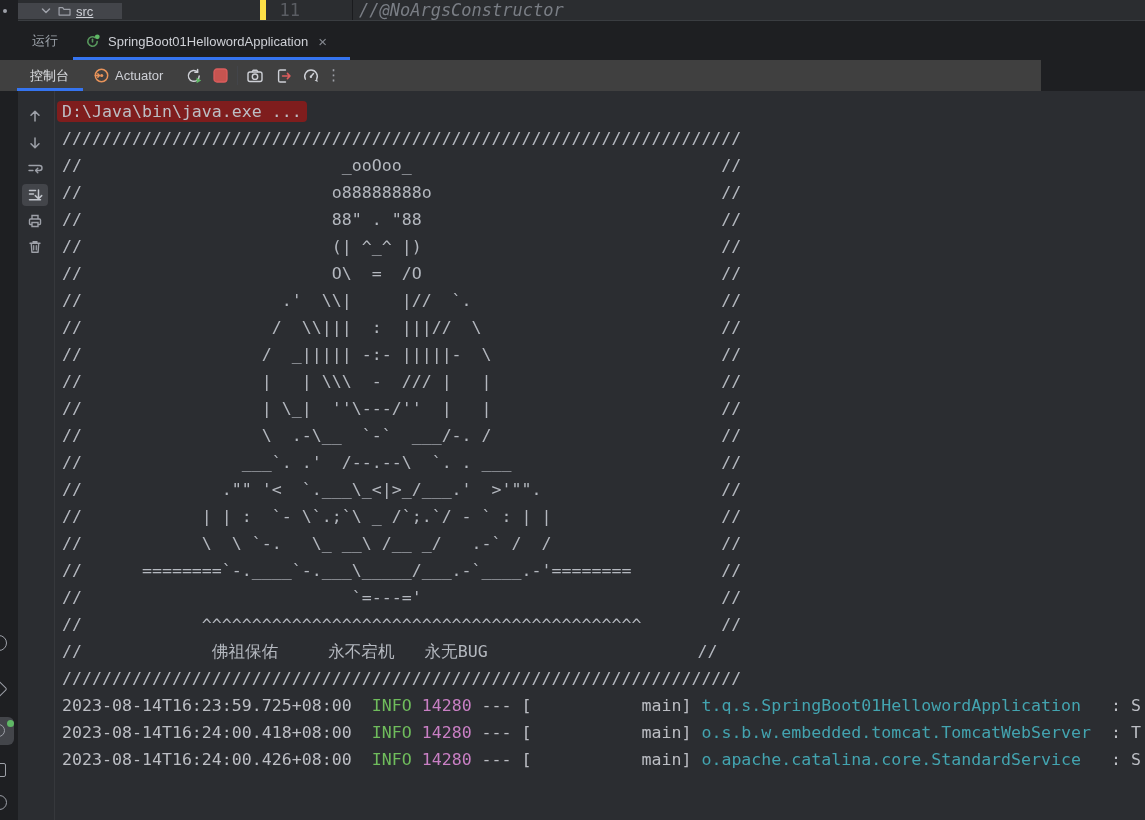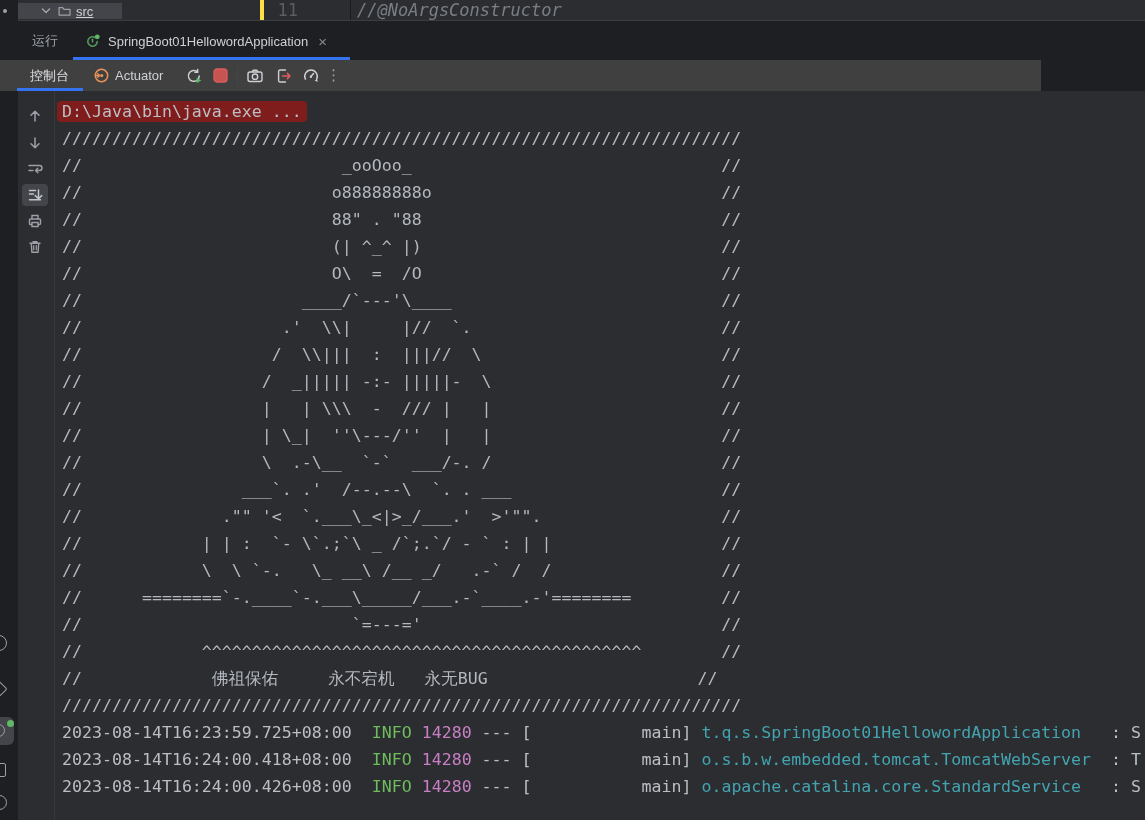--- a/index.html
+++ b/index.html
@@ -10,21 +10,21 @@
 
   
   #top-strip { position:absolute; left:0; top:0; width:1145px; height:21px;
     background:#2b2d30; border-bottom:1px solid #3a3d41; }
   #strip-left { position:absolute; left:0; top:0; width:18px; height:21px; background:#1e1f22; }
   #strip-dot { position:absolute; left:3px; top:9px; width:4px; height:4px; border-radius:50%; background:#9da0a8; }
   #tree-zone { position:absolute; left:18px; top:0; width:242px; height:20px; background:#2b2d30; }
   #tree-sel { position:absolute; left:0; top:3px; width:104px; height:16px; background:#43454a; display:flex; align-items:center; }
   #tree-sel svg { flex:0 0 auto; }
   #tree-label { color:#ced0d6; font-size:13px; margin-left:4px;text-decoration:underline; }
-  #editor-zone { position:absolute; left:260px; top:0; right:0; height:20px; background:#2b2d30; border-left:4px solid #fde047; }
+  #editor-zone { position:absolute; left:260px; top:0; right:0; height:20px; background:#2b2d30; border-left:6px solid #fde047; }
   #line-number { position:absolute; left:12px; top:0; width:22px; text-align:right; color:#5a5d63;
     font-size:17px; line-height:21px; }
   #editor-gutter-sep { position:absolute; left:86px; top:0; width:1px; height:20px; background:#1a1b1e; }
   #editor-code { position:absolute; left:93px; top:0; color:#7a7e85; font-style:italic;
     font-size:17px; line-height:21px; white-space:pre; }
 
   
   #tab-bar { position:absolute; left:0; top:22px; width:1145px; height:38px; background:#1e1f22; }
   #tw-title { position:absolute; left:32px; top:0; height:38px; line-height:38px; color:#9fa5ad; font-size:13px; }
   #run-tab { position:absolute; left:73px; top:0; width:277px; height:38px; display:flex; align-items:center; padding-left:11px; }
@@ -193,21 +193,20 @@
     </div>
 
     <div id="console">
         <div class="row"><span class="cmd-chip">D:\Java\bin\java.exe ...</span></div>
         <div class="row">////////////////////////////////////////////////////////////////////</div>
         <div class="row">//                          _ooOoo_                               //</div>
         <div class="row">//                         o88888888o                             //</div>
         <div class="row">//                         88" . "88                              //</div>
         <div class="row">//                         (| ^_^ |)                              //</div>
         <div class="row">//                         O\  =  /O                              //</div>
-        <div class="row">//                      ____/`---'\____                           //</div>
         <div class="row">//                    .'  \\|     |//  `.                         //</div>
         <div class="row">//                   /  \\|||  :  |||//  \                        //</div>
         <div class="row">//                  /  _||||| -:- |||||-  \                       //</div>
         <div class="row">//                  |   | \\\  -  /// |   |                       //</div>
         <div class="row">//                  | \_|  ''\---/''  |   |                       //</div>
         <div class="row">//                  \  .-\__  `-`  ___/-. /                       //</div>
         <div class="row">//                ___`. .'  /--.--\  `. . ___                     //</div>
         <div class="row">//              ."" '&lt;  `.___\_&lt;|&gt;_/___.'  &gt;'"".                  //</div>
         <div class="row">//            | | :  `- \`.;`\ _ /`;.`/ - ` : | |                 //</div>
         <div class="row">//            \  \ `-.   \_ __\ /__ _/   .-` /  /                 //</div>

